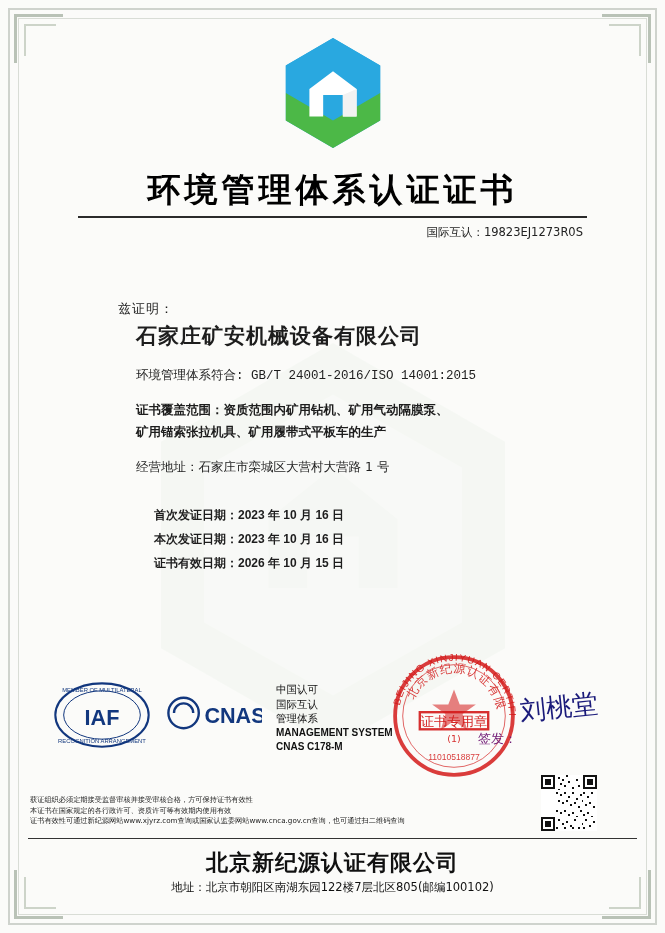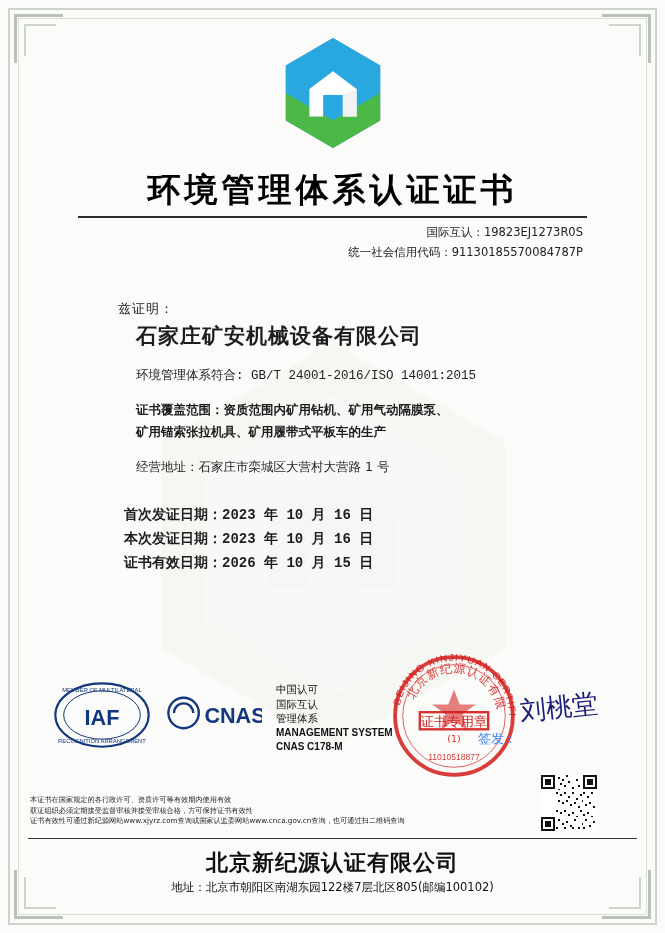--- a/index.html
+++ b/index.html
@@ -92,23 +92,23 @@
   .scope{
     font-size:12.5px;line-height:22px;margin:0 0 12px 18px;font-weight:bold;
     font-family:"DejaVu Sans","Liberation Sans",sans-serif;
   }
   .scope .lbl{font-weight:bold;}
   .addr{
     font-size:12.5px;line-height:24px;margin-left:18px;
     font-family:"DejaVu Sans","Liberation Sans",sans-serif;
   }
   .dates{
-    margin-top:24px;margin-left:6px;
-    font-size:14px;line-height:24px;font-weight:bold;
-    font-family:Liberation Mono, monospace;
+    margin-top:24px;margin-left:36px;
+    font-size:12px;line-height:24px;font-weight:bold;
+    font-family:Liberation Sans, sans-serif;
   }
 
   
   .marks{position:absolute;left:52px;top:680px;display:flex;align-items:flex-start;}
   .iaf{width:100px;height:70px;position:relative;margin-right:14px;}
   .cnas{width:96px;height:66px;position:relative;margin-right:14px;}
   .ms-text{
     font-size:10.5px;line-height:14.5px;color:#111;padding-top:2px;
     font-family:"DejaVu Sans","Liberation Sans",sans-serif;
   }
@@ -118,21 +118,21 @@
   .seal{
     position:absolute;left:378px;top:640px;width:152px;height:152px;
   }
   .sign{
     position:absolute;left:520px;top:690px;
     font-size:26px;color:#1a1a7a;
     font-family:"DejaVu Serif","Liberation Serif",serif;
     transform:rotate(-6deg);
   }
   .sign-label{
-    position:absolute;left:478px;top:730px;font-size:13px;color:#3b82f6;
+    position:absolute;left:478px;top:730px;font-size:13px;color:#701a75;
     font-family:"DejaVu Sans","Liberation Sans",sans-serif;
   }
   .qr{
     position:absolute;right:68px;top:775px;width:56px;height:56px;
   }
 
   .fineprint{
     position:absolute;left:30px;top:795px;width:430px;
     font-size:7.2px;line-height:10.5px;color:#222;
     font-family:"DejaVu Sans","Liberation Sans",sans-serif;
@@ -181,23 +181,20 @@
     <path d="M36,84 L36,56 L60,38 L84,56 L84,84 L70,84 L70,62 L50,62 L50,84 Z" fill="#ffffff"></path>
     <path d="M84,56 L84,84 L70,84 L70,62 Z" fill="#f2f2f2"></path>
   </svg>
 
   <div class="title">环境管理体系认证证书</div>
   <div class="title-rule"></div>
 
   <div class="cert-nos">
     <div>
       <span>国际互认：</span><span>19823EJ1273R0S</span>
-    </div>
-    <div>
-      <span>统一社会信用代码：</span><span>91130185570084787P</span>
     </div>
   </div>
 
   <div class="body">
     <div class="lead">兹证明：</div>
     <div class="company">石家庄矿安机械设备有限公司</div>
     <div class="row">
       <span>环境管理体系符合:</span>
       <span>GB/T 24001-2016/ISO 14001:2015</span>
     </div>
@@ -340,21 +337,21 @@
       <rect x="25" y="26" width="1" height="1"></rect>
         <rect x="27" y="24" width="1" height="1"></rect>
       <rect x="8" y="27" width="1" height="1"></rect>
         <rect x="12" y="27" width="1" height="1"></rect>
       <rect x="16" y="27" width="1" height="1"></rect>
         <rect x="22" y="27" width="1" height="1"></rect>
     </g>
   </svg>
 
   <div class="fineprint">
+    <div>获证组织必须定期接受监督审核并接受审核合格，方可保持证书有效性</div>
     <div>本证书在国家规定的各行政许可、资质许可等有效期内使用有效</div>
-    <div>获证组织必须定期接受监督审核并接受审核合格，方可保持证书有效性</div>
     <div>证书有效性可通过新纪源网站www.xjyrz.com查询或国家认监委网站www.cnca.gov.cn查询，也可通过扫二维码查询</div>
   </div>
 
   <div class="foot-rule"></div>
   <div class="issuer">北京新纪源认证有限公司</div>
   <div class="issuer-addr">地址：北京市朝阳区南湖东园122楼7层北区805(邮编100102)</div>
 </div>
 
 </body></html>

